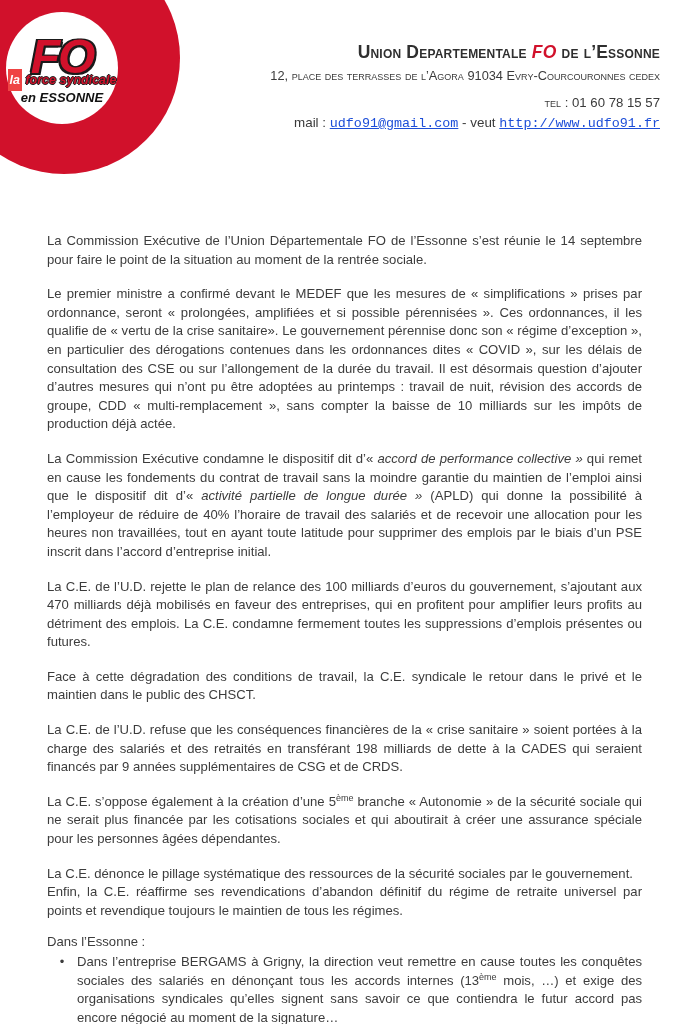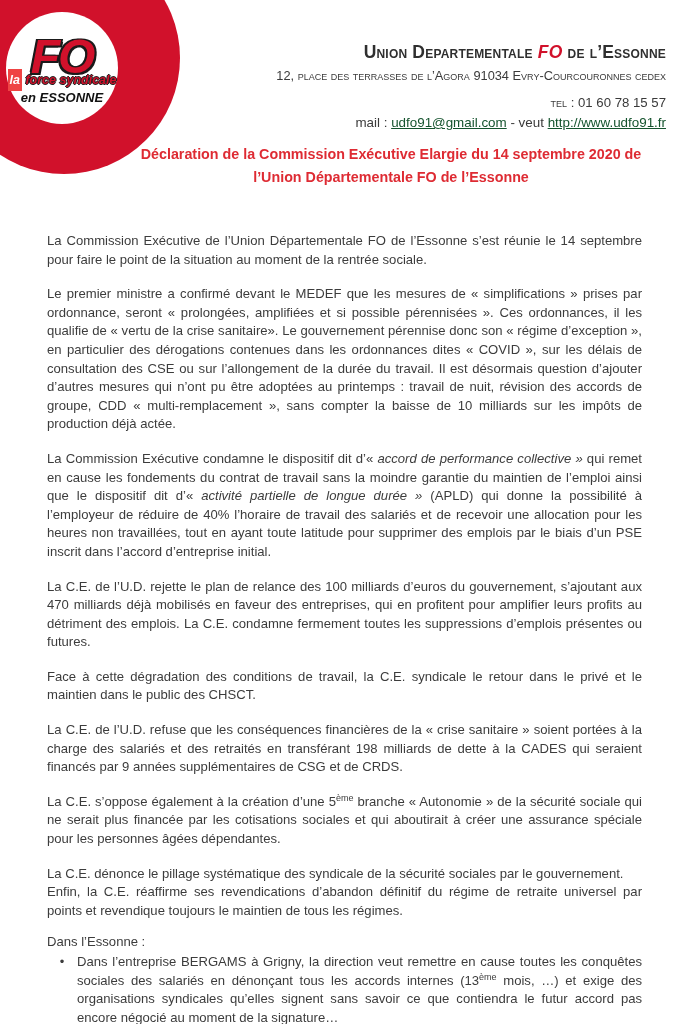--- a/index.html
+++ b/index.html
@@ -37,32 +37,32 @@
   }
   .logo .force-line .la{
     background:#ef4444;color:#fff;padding:4px 2px;text-shadow:none;
   }
   .logo .essonne-line{
     font-size:13px;font-weight:bold;font-style:italic;color:#111;
     text-shadow:none;white-space:nowrap;margin-top:3px;
   }
   
   .header-right{
-    position:absolute;left:190px;top:40px;right:20px;
+    position:absolute;left:190px;top:40px;right:26px;
     text-align:right;line-height:1.45;
   }
   .org-line{
     font-variant:small-caps;font-weight:bold;font-size:17.5px;color:#2f2f2f;
     letter-spacing:.2px;
   }
   .org-line .org-fo{color:#d1112b;font-style:italic;}
   .addr-line{font-variant:small-caps;font-size:12.8px;color:#3a3a3a;margin-top:2px;}
   .tel-line{font-variant:small-caps;font-size:13.2px;color:#3a3a3a;margin-top:7px;}
   .mail-line{font-size:13.4px;color:#3a3a3a;margin-top:1px;}
-  a.doc-link{color:#14532d;text-decoration:underline;cursor:pointer;}
+  a.doc-link{color:#1d4ed8;text-decoration:underline;cursor:pointer;font-family:Liberation Mono, monospace;}
   
   .doc-title{
     position:absolute;left:118px;right:22px;top:143px;
     text-align:center;color:#de2b33;font-weight:bold;font-size:14.3px;
     line-height:23px;
   }
   
   .content{
     position:absolute;left:47px;right:44px;top:216px;
     text-align:justify;font-size:13.1px;line-height:18.6px;color:#3c3c3c;
@@ -89,41 +89,37 @@
     </div>
   </div>
 
   <div class="header-right">
     <div class="org-line"><span>Union Departementale </span><span class="org-fo">FO</span><span> de l’Essonne</span></div>
     <div class="addr-line">12, place des terrasses de l’Agora 91034 Evry-Courcouronnes cedex</div>
     <div class="tel-line">tel : 01 60 78 15 57</div>
     <div class="mail-line"><span>mail : </span><a class="doc-link">udfo91@gmail.com</a><span> - veut </span><a class="doc-link">http://www.udfo91.fr</a></div>
   </div>
 
-  <div class="doc-title">
-    <span>Déclaration de la Commission Exécutive Elargie du 14 septembre 2020 de</span><br>
-    <span>l’Union Départementale FO de l’Essonne</span>
-  </div>
 
   <div class="content">
     <p>La Commission Exécutive de l’Union Départementale FO de l’Essonne s’est réunie le 14 septembre pour faire le point de la situation au moment de la rentrée sociale.</p>
 
     <p>Le premier ministre a confirmé devant le MEDEF que les mesures de « simplifications » prises par ordonnance, seront « prolongées, amplifiées et si possible pérennisées ». Ces ordonnances, il les qualifie de « vertu de la crise sanitaire». Le gouvernement pérennise donc son « régime d’exception », en particulier des dérogations contenues dans les ordonnances dites « COVID », sur les délais de consultation des CSE ou sur l’allongement de la durée du travail. Il est désormais question d’ajouter d’autres mesures qui n’ont pu être adoptées au printemps : travail de nuit, révision des accords de groupe, CDD « multi-remplacement », sans compter la baisse de 10 milliards sur les impôts de production déjà actée.</p>
 
     <p><span>La Commission Exécutive condamne le dispositif dit d’« </span><span class="it">accord de performance collective »</span><span> qui remet en cause les fondements du contrat de travail sans la moindre garantie du maintien de l’emploi ainsi que le dispositif dit d’« </span><span class="it">activité partielle de longue durée »</span><span> (APLD) qui donne la possibilité à l’employeur de réduire de 40% l’horaire de travail des salariés et de recevoir une allocation pour les heures non travaillées, tout en ayant toute latitude pour supprimer des emplois par le biais d’un PSE inscrit dans l’accord d’entreprise initial.</span></p>
 
     <p>La C.E. de l’U.D. rejette le plan de relance des 100 milliards d’euros du gouvernement, s’ajoutant aux 470 milliards déjà mobilisés en faveur des entreprises, qui en profitent pour amplifier leurs profits au détriment des emplois. La C.E. condamne fermement toutes les suppressions d’emplois présentes ou futures.</p>
 
     <p>Face à cette dégradation des conditions de travail, la C.E. syndicale le retour dans le privé et le maintien dans le public des CHSCT.</p>
 
     <p>La C.E. de l’U.D. refuse que les conséquences financières de la « crise sanitaire » soient portées à la charge des salariés et des retraités en transférant 198 milliards de dette à la CADES qui seraient financés par 9 années supplémentaires de CSG et de CRDS.</p>
 
     <p><span>La C.E. s’oppose également à la création d’une 5</span><sup>ème</sup><span> branche « Autonomie » de la sécurité sociale qui ne serait plus financée par les cotisations sociales et qui aboutirait à créer une assurance spéciale pour les personnes âgées dépendantes.</span></p>
 
-    <p><span>La C.E. dénonce le pillage systématique des syndicale de la sécurité sociales par le gouvernement.</span><br><span>Enfin, la C.E. réaffirme ses revendications d’abandon définitif du régime de retraite universel par points et revendique toujours le maintien de tous les régimes.</span></p>
+    <p><span>La C.E. dénonce le pillage systématique des ressources de la sécurité sociales par le gouvernement.</span><br><span>Enfin, la C.E. réaffirme ses revendications d’abandon définitif du régime de retraite universel par points et revendique toujours le maintien de tous les régimes.</span></p>
 
     <p class="essonne-label">Dans l’Essonne :</p>
 
     <div class="bullet-row">
       <span class="bullet-dot">•</span>
       <span class="bullet-text"><span>Dans l’entreprise BERGAMS à Grigny, la direction veut remettre en cause toutes les conquêtes sociales des salariés en dénonçant tous les accords internes (13</span><sup>ème</sup><span> mois, …) et exige des organisations syndicales qu’elles signent sans savoir ce que contiendra le futur accord pas encore négocié au moment de la signature…</span></span>
     </div>
   </div>
 
 </div>

